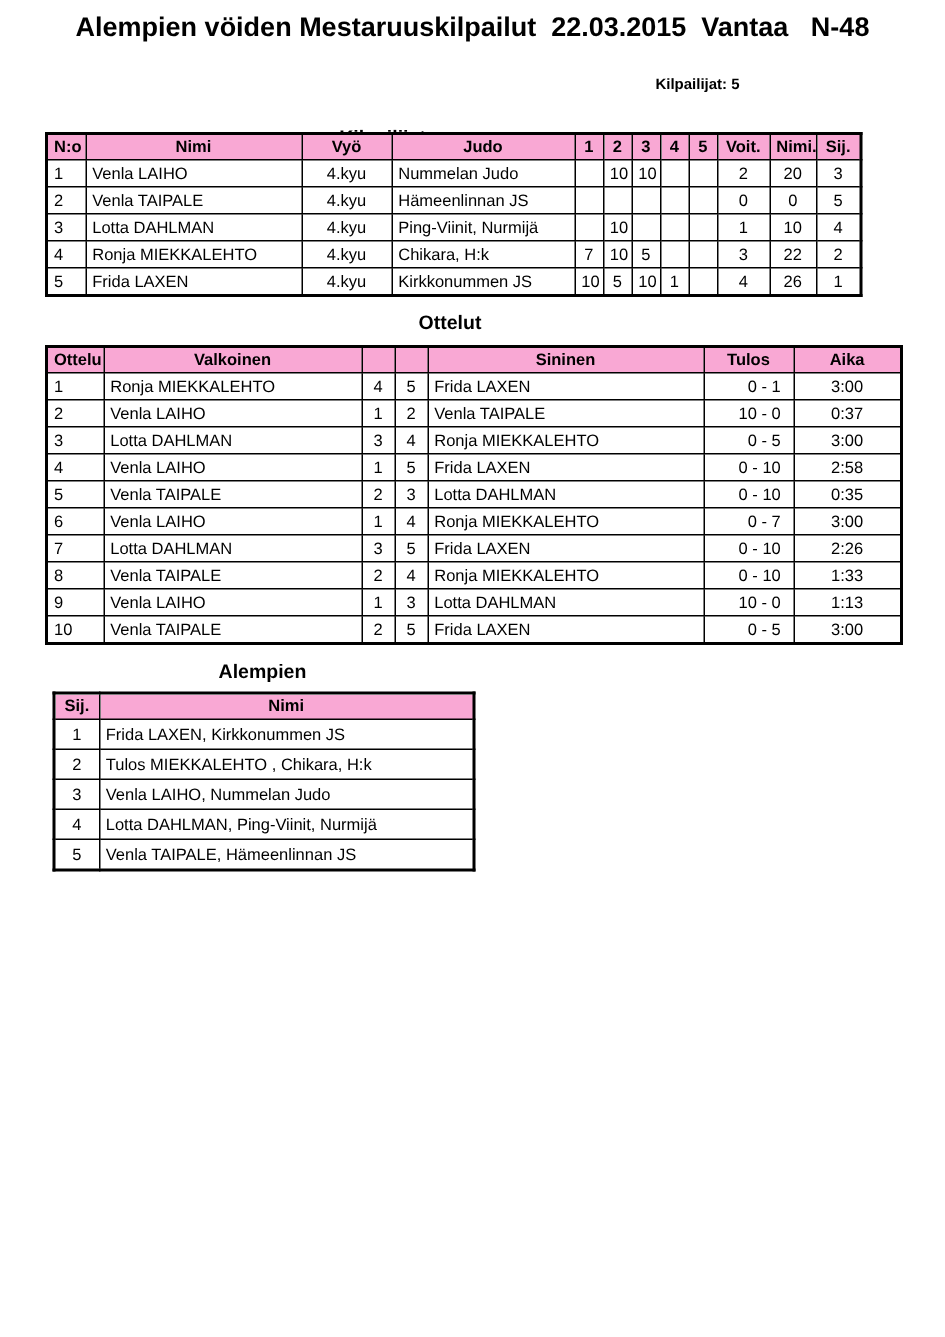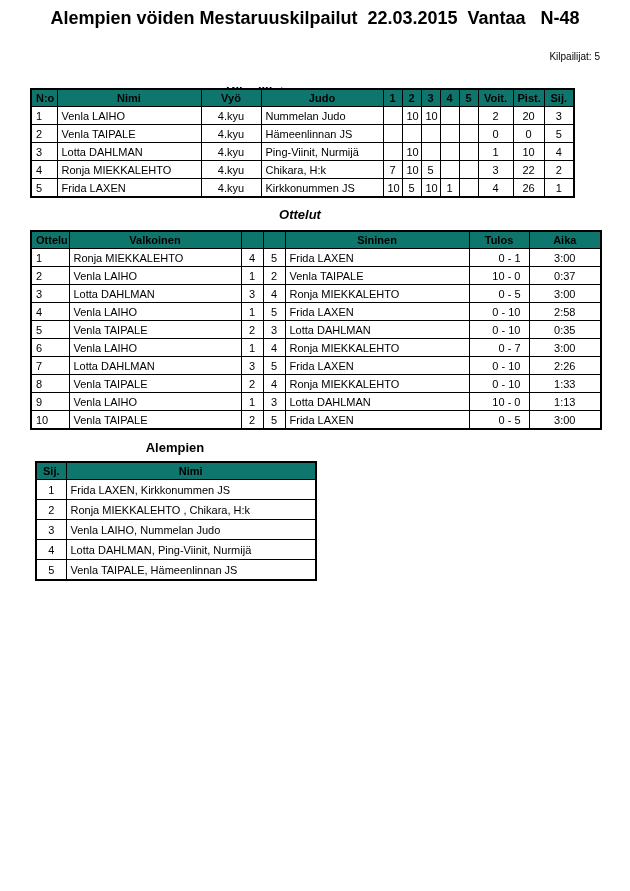--- a/index.html
+++ b/index.html
@@ -1,30 +1,30 @@
 <!DOCTYPE html>
 <html><head>
 <meta charset="utf-8">
 <style>
   html,body{margin:0;padding:0;}
   body{width:630px;height:891px;position:relative;background:#ffffff;color:#000000;
        font-family:"Liberation Sans",sans-serif;overflow:hidden;}
   .abs{position:absolute;}
   .page-title{top:8px;left:0;width:630px;text-align:center;font-weight:bold;font-size:18px;white-space:pre;}
-  .count-label{top:51px;left:330px;width:270px;text-align:right;font-weight:normal;font-size:10px;}
+  .count-label{top:51px;left:330px;width:270px;text-align:center;font-weight:bold;font-size:10px;}
   .sec{font-weight:bold;font-size:13px;text-align:center;}
   #sec-kilpailijat{top:84px;left:30px;width:450px;}
-  #sec-ottelut{top:207px;left:30px;width:540px;font-style:italic;}
+  #sec-ottelut{top:207px;left:30px;width:540px;}
   #sec-tulokset{top:440px;left:35px;width:280px;}
   table{position:absolute;border-collapse:collapse;table-layout:fixed;font-size:11px;border:2px solid #000;}
   #tbl-kilpailijat{top:88px;left:30px;width:543px;}
   #tbl-ottelut{top:230px;left:30px;width:570px;}
   #tbl-tulokset{top:461px;left:35px;width:280px;}
   th,td{border:1px solid #000;padding:0 4px;height:17px;overflow:hidden;white-space:nowrap;}
-  th{background:#0f766e;font-weight:bold;text-align:center;height:16px;}
+  th{background:#f9a8d4;font-weight:bold;text-align:center;height:16px;}
   #tbl-tulokset td{height:19px;}
   .al{text-align:left;}
   .ac{text-align:center;}
   .ar{text-align:right;padding-right:8px;}
 </style>
 </head>
 <body>
 
 <div class="abs page-title">Alempien vöiden Mestaruuskilpailut  22.03.2015  Vantaa   N-48</div>
 <div class="abs count-label">Kilpailijat: 5</div>
@@ -51,21 +51,21 @@
       <th class="al">N:o</th>
       <th>Nimi</th>
       <th>Vyö</th>
       <th>Judo</th>
       <th>1</th>
       <th>2</th>
       <th>3</th>
       <th>4</th>
       <th>5</th>
       <th>Voit.</th>
-      <th>Pist.</th>
+      <th>Nimi.</th>
       <th>Sij.</th>
     </tr>
   </thead>
   <tbody>
     <tr>
       <td class="al">1</td>
       <td class="al">Venla LAIHO</td>
       <td class="ac">4.kyu</td>
       <td class="al">Nummelan Judo</td>
       <td class="ac"></td>
@@ -266,21 +266,21 @@
       <th>Nimi</th>
     </tr>
   </thead>
   <tbody>
     <tr>
       <td class="ac">1</td>
       <td class="al">Frida LAXEN, Kirkkonummen JS</td>
     </tr>
     <tr>
       <td class="ac">2</td>
-      <td class="al">Ronja MIEKKALEHTO , Chikara, H:k</td>
+      <td class="al">Tulos MIEKKALEHTO , Chikara, H:k</td>
     </tr>
     <tr>
       <td class="ac">3</td>
       <td class="al">Venla LAIHO, Nummelan Judo</td>
     </tr>
     <tr>
       <td class="ac">4</td>
       <td class="al">Lotta DAHLMAN, Ping-Viinit, Nurmijä</td>
     </tr>
     <tr>

